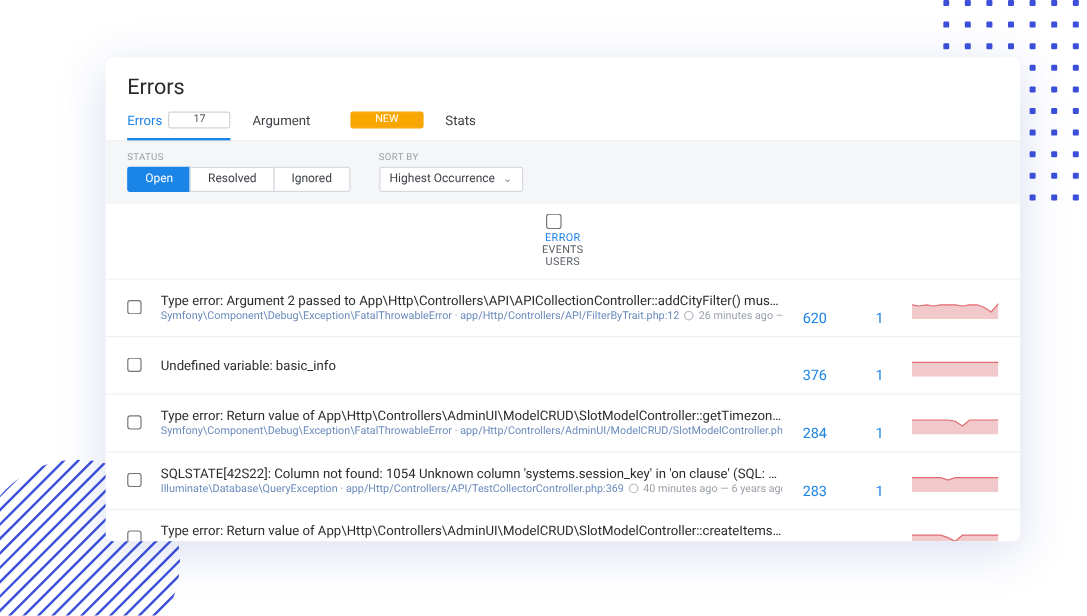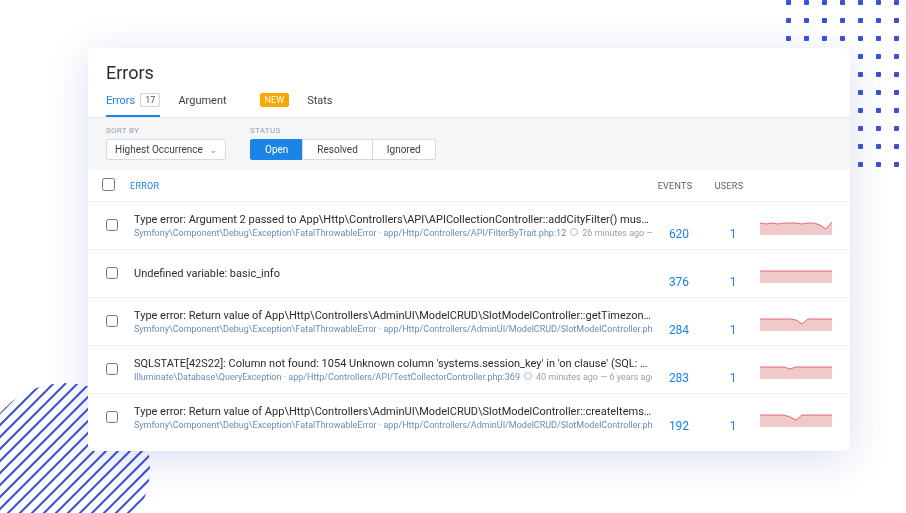--- a/index.html
+++ b/index.html
@@ -8,35 +8,35 @@
     .bg-dots-tr { position:absolute; top:0; right:0; width:120px; height:180px; z-index:0; }
     .bg-circle-bl { position:absolute; left:-20px; bottom:-40px; width:170px; height:170px; border-radius:50%; z-index:0; overflow:hidden; }
 
     .panel { position:absolute; left:88px; top:48px; right:56px; bottom:62px; background:#fff; border-radius:6px; box-shadow:0 8px 40px rgba(50,80,180,0.18); z-index:1; overflow:hidden; display:flex; flex-direction:column; }
 
     .hdr { padding:14px 18px 0 18px; border-bottom:1px solid #e7e9ec; }
     .hdr h1 { font-size:18px; font-weight:400; color:#2a2b2e; margin-bottom:10px; }
     .tabs { display:flex; gap:18px; }
     .tab { display:flex; align-items:center; gap:5px; font-size:11px; color:#3b3f44; padding-bottom:8px; border-bottom:2px solid transparent; cursor:pointer; }
     .tab.active { color:#1b84e7; border-bottom-color:#1b84e7; }
-    .pill { display:inline-flex; align-items:center; justify-content:center; min-width:16px; height:14px; padding:0 4px; font-size:9px; border-radius:2px; border:1px solid #cfd3da; color:#555; }
+    .pill { display:inline-flex; align-items:center; justify-content:center; min-width:16px; height:14px; padding:0 20px; font-size:9px; border-radius:2px; border:1px solid #cfd3da; color:#555; }
     .pill.orange { background:#f7a700; border-color:#f7a700; color:#fff;margin-left:28px; }
 
     .filters { background:#f4f6f8; padding:8px 18px 10px; display:flex; gap:24px; }
     .fgroup { display:flex; flex-direction:column; gap:4px; }
     .flabel { font-size:8px; color:#9aa0a8; letter-spacing:.3px; text-transform:uppercase; }
     .select { background:#fff; border:1px solid #d6dae0; border-radius:2px; padding:4px 8px; font-size:10px; color:#3b3f44; display:flex; align-items:center; gap:6px; min-width:120px; cursor:pointer; justify-content:space-between;}
     .chev { font-size:9px; color:#888; }
     .seg { display:flex; }
     .segbtn { border:1px solid #d6dae0; background:#fff; color:#3b3f44; font-size:10px; padding:4px 14px; cursor:pointer; margin-left:-1px; }
     .segbtn:first-child { border-radius:2px 0 0 2px; margin-left:0;}
     .segbtn:last-child { border-radius:0 2px 2px 0; }
     .segbtn.active { background:#1b84e7; border-color:#1b84e7; color:#fff; }
 
-    .thead { display:flex; align-items:center; padding:8px 14px; font-size:9px; color:#5b6067; letter-spacing:.3px; }
+    .thead { display:flex; align-items:center; padding:8px 27px; font-size:9px; color:#5b6067; letter-spacing:.3px;flex-direction:column; }
     .thead .col-err { color:#1b84e7; }
     .col-chk { width:28px; }
     .col-err { flex:1; text-align:left; }
     .col-events { width:54px; text-align:center; }
     .col-users { width:54px; text-align:center; }
     .col-spark { width:80px; }
 
     .rows { overflow:hidden; }
     .row { display:flex; align-items:center; padding:8px 18px; border-top:1px solid #eef0f3; }
     .row .col-chk input { width:12px; height:12px; }
@@ -175,33 +175,33 @@
           <span class="pill orange">NEW</span>
         </div>
         <div class="tab">
           <span>Stats</span>
         </div>
       </div>
   </div>
 
   <div class="filters">
     <div class="fgroup">
-      <span class="flabel">SORT BY</span>
-      <div class="select">
-        <span>Highest Occurrence</span>
-        <span class="chev">⌄</span>
-      </div>
-    </div>
-    <div class="fgroup">
       <span class="flabel">STATUS</span>
       <div class="seg">
           <div class="segbtn active">Open</div>
           <div class="segbtn">Resolved</div>
           <div class="segbtn">Ignored</div>
         </div>
+    </div>
+    <div class="fgroup">
+      <span class="flabel">SORT BY</span>
+      <div class="select">
+        <span>Highest Occurrence</span>
+        <span class="chev">⌄</span>
+      </div>
     </div>
   </div>
 
   <div class="thead">
     <div class="col-chk"><input type="checkbox" style=""></div>
     <div class="col-err">ERROR</div>
     <div class="col-events">EVENTS</div>
     <div class="col-users">USERS</div>
     <div class="col-spark"></div>
   </div>

